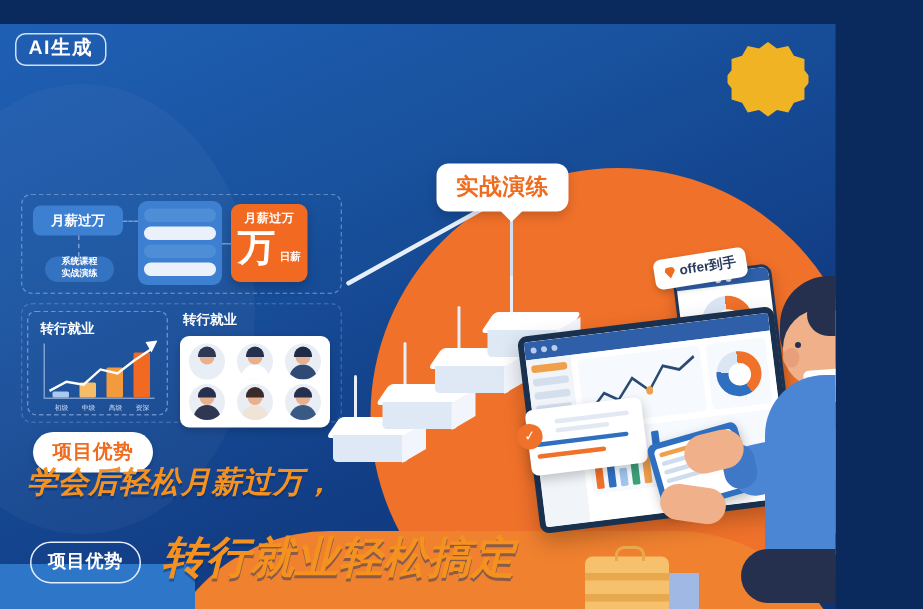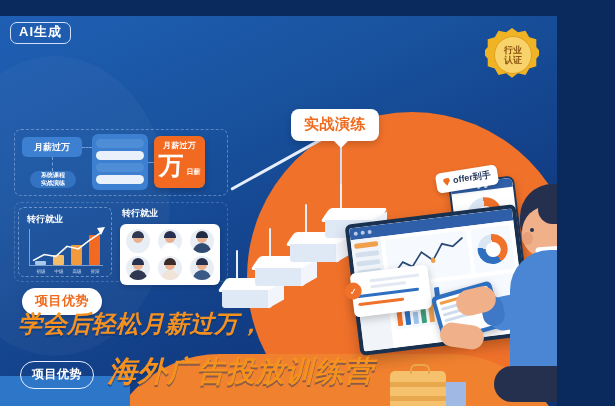--- a/index.html
+++ b/index.html
@@ -248,21 +248,21 @@
     border-radius:18px 0 0 0;}
   
   .case{position:absolute;left:390px;top:355px;width:56px;height:40px;background:#f5c16c;
     border-radius:5px;}
   .case .strap{position:absolute;left:0;top:11px;width:100%;height:5px;background:#e8a94e;}
   .case .strap2{position:absolute;left:0;top:25px;width:100%;height:5px;background:#e8a94e;}
   .case .hand{position:absolute;left:20px;top:-7px;width:16px;height:8px;border:2px solid #e8a94e;
     border-bottom:none;border-radius:6px 6px 0 0;}
   
   .headline1{
-    position:absolute;left:18px;top:292px;color:#f5911e;font-size:24px;font-weight:bold;
+    position:absolute;left:18px;top:292px;color:#f5911e;font-size:20px;font-weight:bold;
     font-style:italic;letter-spacing:.5px;white-space:nowrap;
     text-shadow:0 2px 0 rgba(10,45,105,.45);
   }
   .headline2{
     position:absolute;left:108px;top:336px;color:#f5911e;font-size:29px;font-weight:bold;
     font-style:italic;letter-spacing:.5px;white-space:nowrap;
     text-shadow:0 2px 0 rgba(10,45,105,.45);
   }
 </style>
 </head>
@@ -275,24 +275,20 @@
   <div class="bg-glow"></div>
   <div class="bg-orange-bottom"></div>
   <div class="bg-blue-strip"></div>
   <div class="bg-blue-strip2"></div>
 
   <div class="ai-badge">AI生成</div>
 
 
   <div class="seal">
     <div class="star"></div>
-    <div class="inner">
-      <span>行业</span>
-      <span>认证</span>
-    </div>
   </div>
 
 
   <div class="dash-panel"></div>
   <div class="blk" id="blk-a">月薪过万</div>
   <div class="vline" id="vl1"></div>
   <div class="blk" id="blk-b">
     <span>系统课程</span>
     <span>实战演练</span>
   </div>
@@ -500,15 +496,15 @@
     <div class="p-arm"></div>
     <div class="p-cuff"></div>
     <div class="p-hand"></div>
     <div class="p-hand2"></div>
   </div>
 
   <div class="pill-solid" id="tag-advantage-top">项目优势</div>
 
   <div class="headline1">学会后轻松月薪过万，</div>
   <div class="pill-outline" id="tag-advantage-bottom">项目优势</div>
-  <div class="headline2">海外广告投放训练营</div>
+  <div class="headline2">转行就业轻松搞定</div>
 
 </div>
 
 </body></html>

